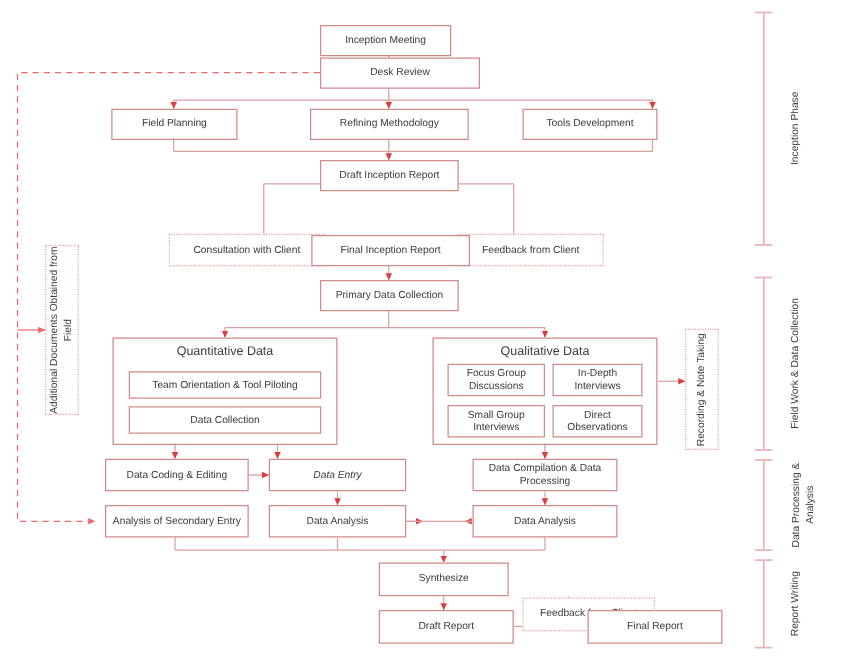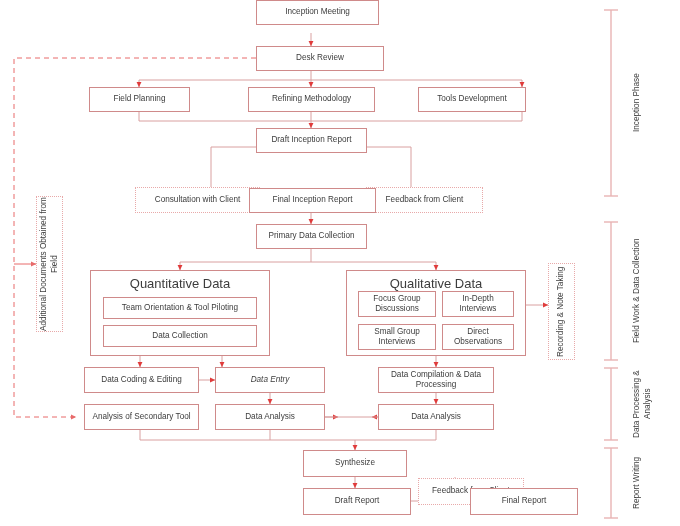--- a/index.html
+++ b/index.html
@@ -36,21 +36,21 @@
   }
   .group{
     position:absolute;
     box-sizing:border-box;
     border:1px solid #cf8a8a;
     background:#ffffff;
     z-index:2;
   }
   .group .group-title{
     position:absolute;left:0;right:0;top:5px;
-    text-align:center;font-size:13px;color:#3c3c3c;
+    text-align:center;font-size:10px;color:#3c3c3c;
   }
   .vlabel{
     position:absolute;
     writing-mode:vertical-rl;
     transform:rotate(180deg);
     font-size:8.2px;
     color:#3c3c3c;
     text-align:center;
     line-height:1.3;
     white-space:pre-line;
@@ -166,21 +166,21 @@
       <line x1="604" y1="368" x2="618" y2="368"></line>
       <line x1="604" y1="440" x2="618" y2="440"></line>
 
       <line x1="611" y1="448" x2="611" y2="518"></line>
       <line x1="604" y1="448" x2="618" y2="518" stroke="none"></line>
       <line x1="604" y1="448" x2="618" y2="448"></line>
       <line x1="604" y1="518" x2="618" y2="518"></line>
     </g>
   </svg>
 
-  <div class="node" style="left:256px;top:0;width:123px;height:25px;">Inception Meeting</div>
+  <div class="node" style="left:256px;top:20px;width:105px;height:25px;">Inception Meeting</div>
 
   <div class="node" style="left:256px;top:46px;width:128px;height:25px;">Desk Review</div>
 
   <div class="node" style="left:89px;top:87px;width:101px;height:25px;">Field Planning</div>
 
   <div class="node" style="left:248px;top:87px;width:127px;height:25px;">Refining Methodology</div>
 
   <div class="node" style="left:418px;top:87px;width:108px;height:25px;">Tools Development</div>
 
   <div class="node" style="left:256px;top:128px;width:111px;height:25px;">Draft Inception Report</div>
@@ -204,21 +204,21 @@
   </div>
   <div class="node" style="left:358px;top:291px;width:78px;height:26px;">Focus Group Discussions</div>
   <div class="node" style="left:442px;top:291px;width:72px;height:26px;">In-Depth Interviews</div>
   <div class="node" style="left:358px;top:324px;width:78px;height:26px;">Small Group Interviews</div>
   <div class="node" style="left:442px;top:324px;width:72px;height:26px;">Direct Observations</div>
 
   <div class="node" style="left:84px;top:367px;width:115px;height:26px;">Data Coding &amp; Editing</div>
   <div class="node" style="left:215px;top:367px;width:110px;height:26px;font-style:italic;">Data Entry</div>
   <div class="node" style="left:378px;top:367px;width:116px;height:26px;">Data Compilation &amp; Data Processing</div>
 
-  <div class="node" style="left:84px;top:404px;width:115px;height:26px;">Analysis of Secondary Tool</div>
+  <div class="node" style="left:84px;top:404px;width:115px;height:26px;">Analysis of Secondary Entry</div>
   <div class="node" style="left:215px;top:404px;width:110px;height:26px;">Data Analysis</div>
   <div class="node" style="left:378px;top:404px;width:116px;height:26px;">Data Analysis</div>
 
   <div class="node" style="left:303px;top:450px;width:104px;height:27px;">Synthesize</div>
   <div class="node dashed" style="left:418px;top:450px;width:106px;height:27px;">Feedback from Client</div>
   <div class="node" style="left:470px;top:488px;width:108px;height:27px;">Final Report</div>
   <div class="node" style="left:303px;top:488px;width:108px;height:27px;">Draft Report</div>
 
   <div class="sidebox" style="left:36px;top:196px;width:27px;height:136px;">
     <div class="vlabel">Additional Documents Obtained from Field</div>

